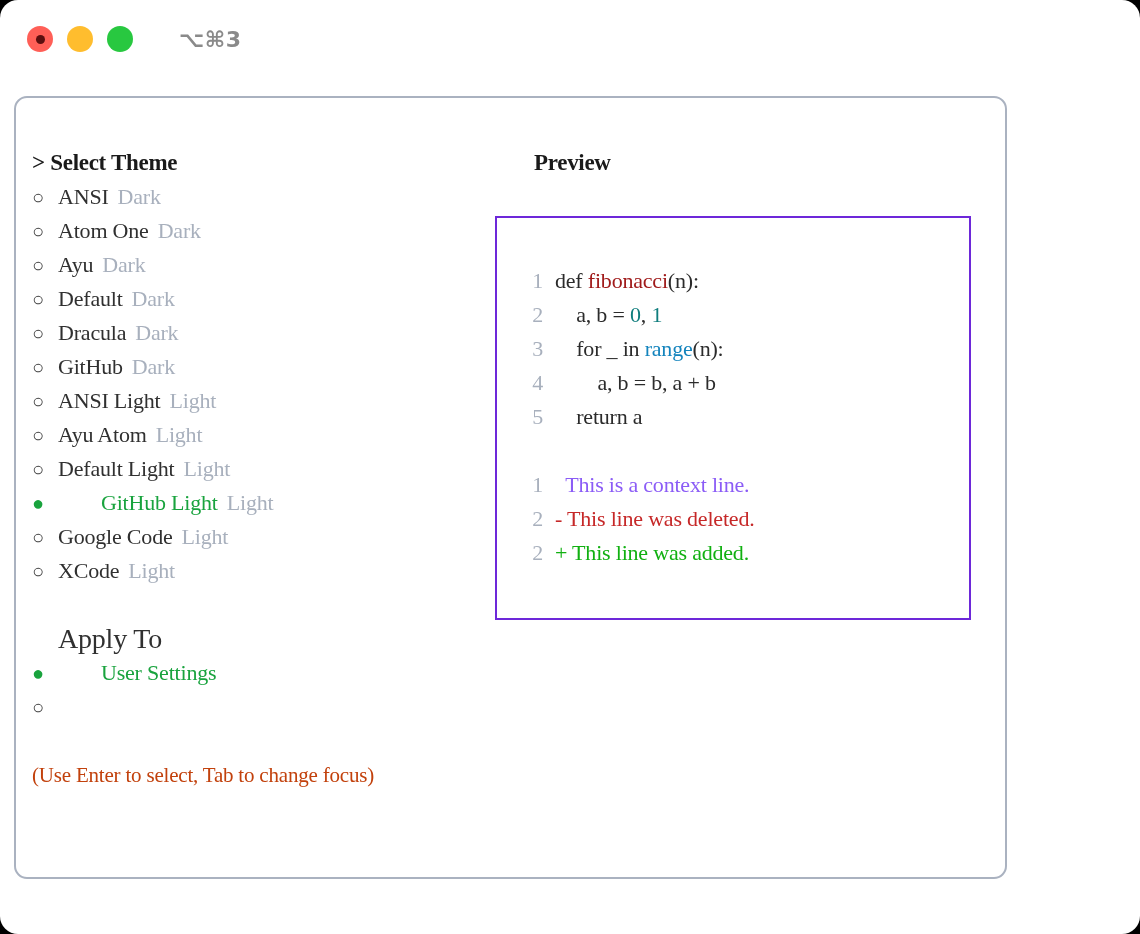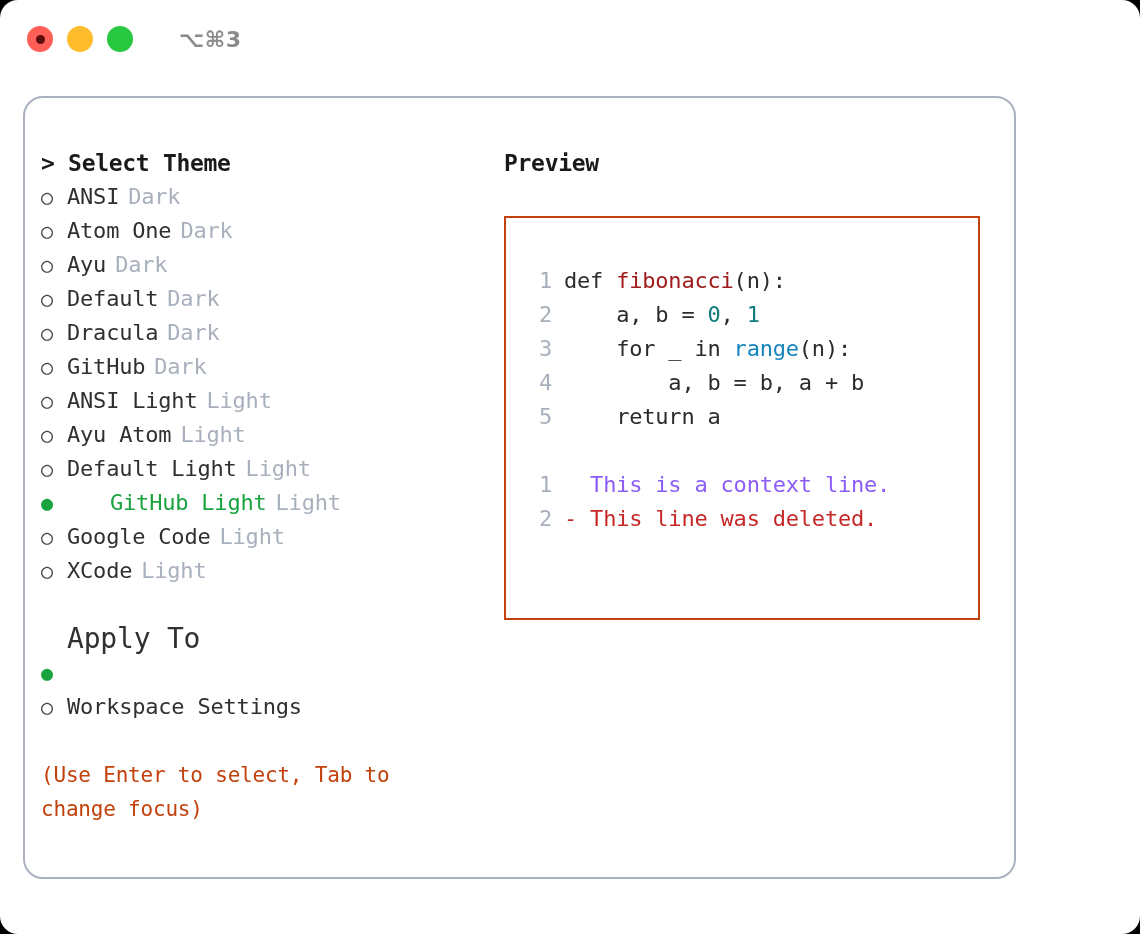--- a/index.html
+++ b/index.html
@@ -61,28 +61,29 @@
     color: #8a8a8a;
     font-size: 22px;
     font-weight: 700;
     letter-spacing: 0.5px;
     font-family: "DejaVu Sans", "Liberation Sans", sans-serif;
   }
 
   
   .dialog {
     position: absolute;
-    left: 23px;
+    left: 14px;
     top: 96px;
     width: 993px;
     height: 783px;
     border: 2px solid #aab2c0;
-    border-radius: 20px;
+    border-radius: 13px;
     box-sizing: border-box;
     background: #ffffff;
+    font-family: Liberation Serif, serif;
   }
 
   .columns {
     position: absolute;
     left: 0; top: 0;
     width: 100%;
     height: 100%;
   }
 
   
@@ -156,26 +157,27 @@
     top: 48px;
     width: 480px;
   }
   .preview-title {
     font-size: 23px;
     font-weight: 700;
     color: #1a1a1a;
     height: 34px;
     line-height: 34px;
     letter-spacing: -0.3px;
+    margin-left: 39px;
   }
   .preview-box {
     margin-top: 36px;
     width: 476px;
     height: 404px;
-    border: 2px solid #c2410c;
+    border: 2px solid #6d28d9;
     box-sizing: border-box;
     background: #ffffff;
     position: relative;
   }
   .code-area {
     position: absolute;
     left: 18px;
     top: 46px;
     right: 6px;
   }
@@ -235,42 +237,43 @@
             <div class="opt-row"><span class="bullet">○</span><span class="opt-label">Default Light</span><span class="opt-tag">Light</span></div>
             <div class="opt-row selected"><span class="bullet filled">●</span><span class="opt-label">GitHub Light</span><span class="opt-tag">Light</span></div>
             <div class="opt-row"><span class="bullet">○</span><span class="opt-label">Google Code</span><span class="opt-tag">Light</span></div>
             <div class="opt-row"><span class="bullet">○</span><span class="opt-label">XCode</span><span class="opt-tag">Light</span></div>
           </div>
 
         <div class="spacer-row"></div>
 
         <div class="applyto-header">Apply To</div>
         <div id="apply-list">
-            <div class="opt-row selected"><span class="bullet filled">●</span></div>
-            <div class="opt-row"><span class="bullet">○</span><span class="opt-label">Workspace Settings</span></div>
+            <div class="opt-row selected"><span class="bullet filled">●</span><span class="opt-label">User Settings</span></div>
+            <div class="opt-row"><span class="bullet">○</span></div>
           </div>
 
         <div class="hint">(Use Enter to select, Tab to change focus)</div>
       </div>
 
       <div class="right-col">
         <div class="preview-title">Preview</div>
         <div class="preview-box">
           <div class="code-area">
             <div id="code-lines">
                 <div class="code-line"><span class="ln">1</span><span class="">def </span><span class="tok-fn">fibonacci</span><span class="">(n):</span></div>
                 <div class="code-line"><span class="ln">2</span><span class="">    a, b = </span><span class="tok-num">0</span><span class="">, </span><span class="tok-num">1</span></div>
                 <div class="code-line"><span class="ln">3</span><span class="">    for _ in </span><span class="tok-builtin">range</span><span class="">(n):</span></div>
                 <div class="code-line"><span class="ln">4</span><span class="">        a, b = b, a + b</span></div>
                 <div class="code-line"><span class="ln">5</span><span class="">    return a</span></div>
               </div>
             <div class="blank-line"></div>
             <div id="diff-lines">
                 <div class="code-line"><span class="ln">1</span><span class="diff-ctx"> </span><span class="diff-ctx"> This is a context line.</span></div>
                 <div class="code-line"><span class="ln">2</span><span class="diff-del">-</span><span class="diff-del"> This line was deleted.</span></div>
+                <div class="code-line"><span class="ln">2</span><span class="diff-add">+</span><span class="diff-add"> This line was added.</span></div>
               </div>
           </div>
         </div>
       </div>
 
     </div>
   </div>
 </div>
 
 </body></html>

